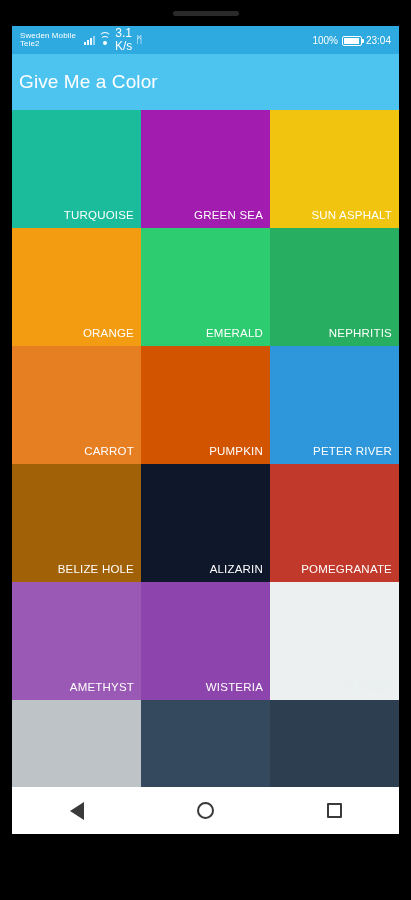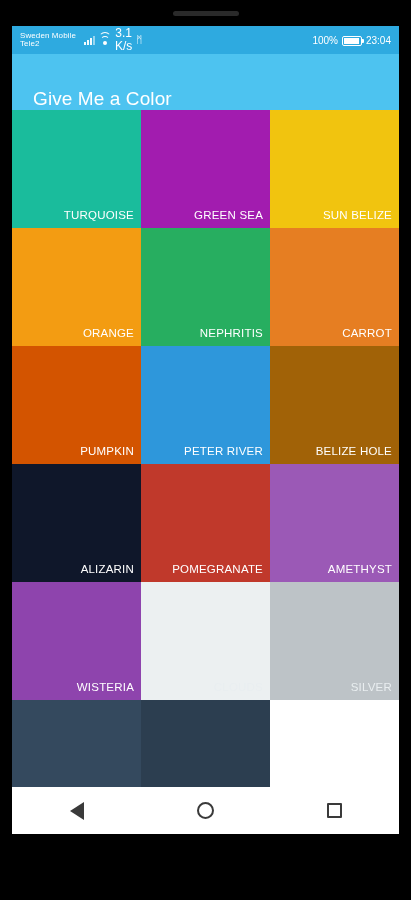--- a/index.html
+++ b/index.html
@@ -149,22 +149,22 @@
     width: 15px;
     background: #fff;
     display: block;
   }
   
   #appbar {
     height: 56px;
     background: #4dc3f0;
     color: #ffffff;
     display: flex;
-    align-items: flex-end;
-    padding-left: 21px;
+    align-items: center;
+    padding-left: 7px;
     box-sizing: border-box;
   }
   #app-title {
     font-size: 19px;
     font-weight: 400;
     letter-spacing: 0.1px;
   }
   
   #grid {
     display: grid;
@@ -269,24 +269,27 @@
     </div>
 
     <div id="grid">
         <div class="cell" style="background: rgb(26, 188, 156);">
           <span class="label">TURQUOISE</span>
         </div>
         <div class="cell" style="background: #a21caf;">
           <span class="label">GREEN SEA</span>
         </div>
         <div class="cell" style="background: rgb(241, 196, 15);">
-          <span class="label">SUN BELIZE</span>
+          <span class="label">SUN ASPHALT</span>
         </div>
         <div class="cell" style="background: rgb(243, 156, 18);">
           <span class="label">ORANGE</span>
+        </div>
+        <div class="cell" style="background: rgb(46, 204, 113);">
+          <span class="label">EMERALD</span>
         </div>
         <div class="cell" style="background: rgb(39, 174, 96);">
           <span class="label">NEPHRITIS</span>
         </div>
         <div class="cell" style="background: rgb(230, 126, 34);">
           <span class="label">CARROT</span>
         </div>
         <div class="cell" style="background: rgb(211, 84, 0);">
           <span class="label">PUMPKIN</span>
         </div>

